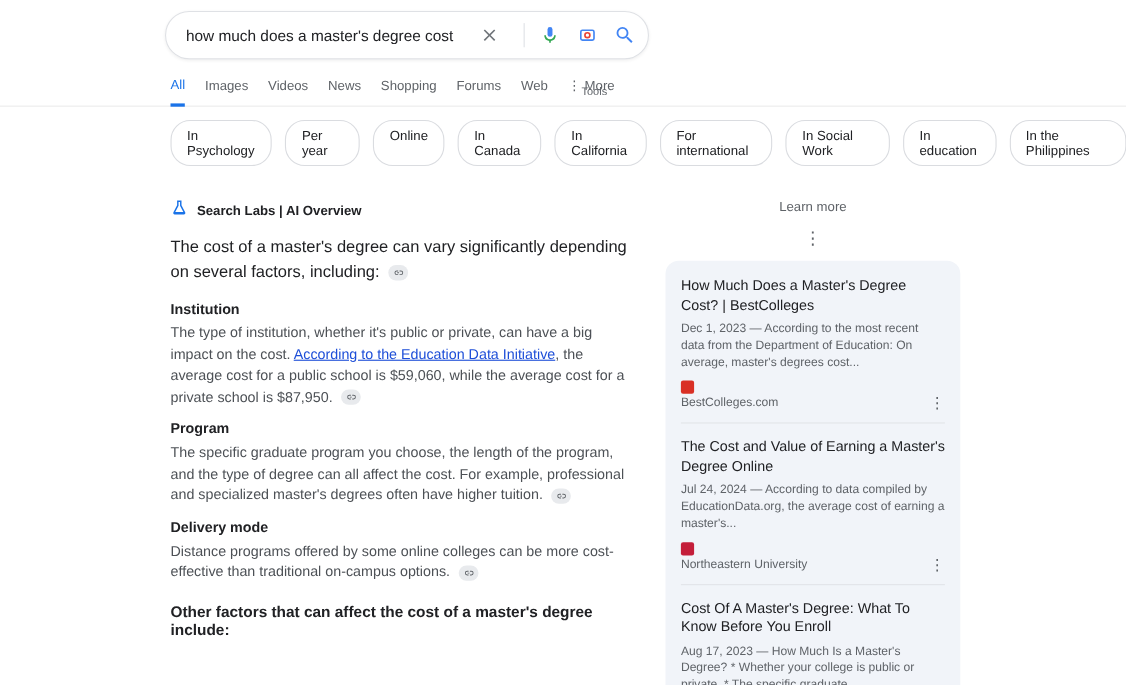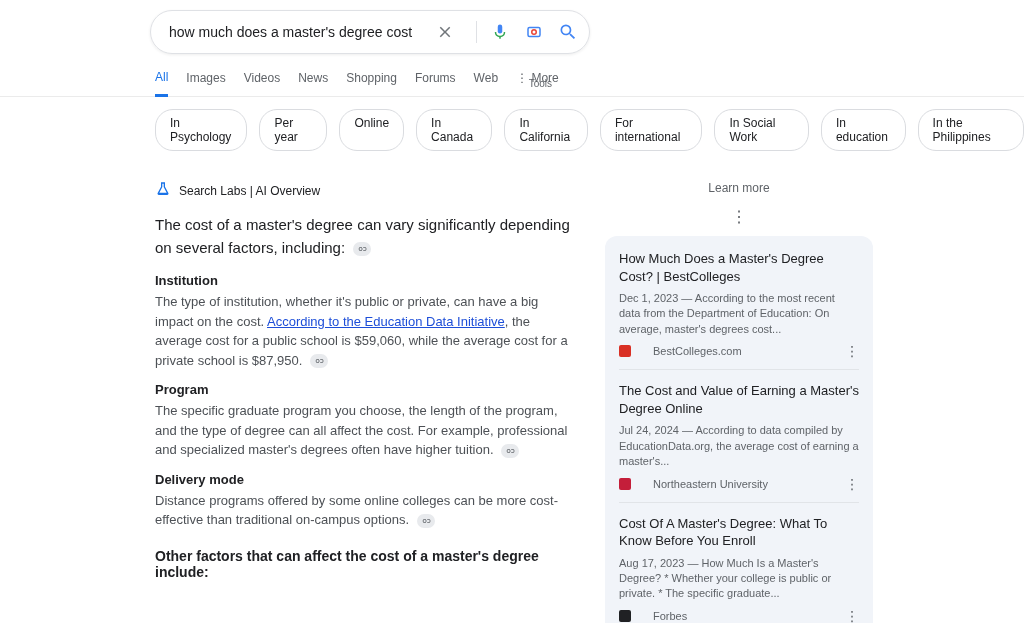--- a/index.html
+++ b/index.html
@@ -55,21 +55,21 @@
     align-items: flex-start;
   }
   .left { width: 420px; }
   .right-col { width: 268px; }
 
   .labs-row {
     display: flex; align-items: center; justify-content: space-between;
     margin-bottom: 14px;
   }
   .labs-left { display: flex; align-items: center; gap: 8px; }
-  .labs-label { font-size: 12px; font-weight: normal; color: #202124; }
+  .labs-label { font-size: 12px; font-weight: bold; color: #202124; }
   .labs-right { display: flex; align-items: center; gap: 12px; font-size: 12px; color: #5f6368; flex-direction: column; }
   .learn-more { color: #5f6368; cursor: pointer; }
 
   .overview-intro { font-size: 15px; line-height: 1.5; margin-bottom: 14px; }
   .overview-intro .headline { color: #202124; }
 
   .section { margin-bottom: 12px; }
   .section h4 { font-size: 13px; font-weight: bold; margin-bottom: 4px; color: #202124; }
   .section p { font-size: 13px; line-height: 1.5; color: #4d5156; }
   .section p a { color: #1d4ed8; text-decoration: underline; }
@@ -88,21 +88,21 @@
   
   .cards {
     background: #f1f4f9;
     border-radius: 12px;
     padding: 14px 14px 14px 14px;
   }
   .card { padding-bottom: 12px; margin-bottom: 12px; border-bottom: 1px solid #e1e4e8; position: relative; }
   .card:last-of-type { border-bottom: 0; margin-bottom: 8px; }
   .card-title { font-size: 13px; color: #202124; line-height: 1.35; margin-bottom: 6px; cursor: pointer; }
   .card-snippet { font-size: 11px; color: #5f6368; line-height: 1.4; margin-bottom: 8px; }
-  .card-source { display: flex; gap: 22px; font-size: 11px; color: #5f6368; }
+  .card-source { display: flex; gap: 2px; font-size: 11px; color: #5f6368; flex-direction: column; }
   .favicon { width: 12px; height: 12px; border-radius: 2px; display: inline-block; }
   .card-dots { position: absolute; right: 0; bottom: 10px; color: #5f6368; cursor: pointer; font-size: 14px; }
 
   .show-all {
     display: flex; align-items: center; justify-content: center;
     background: #d9e2f6; color: #1f3b6e;
     border-radius: 18px; height: 30px; font-size: 12px;
     cursor: pointer;
   }
 

